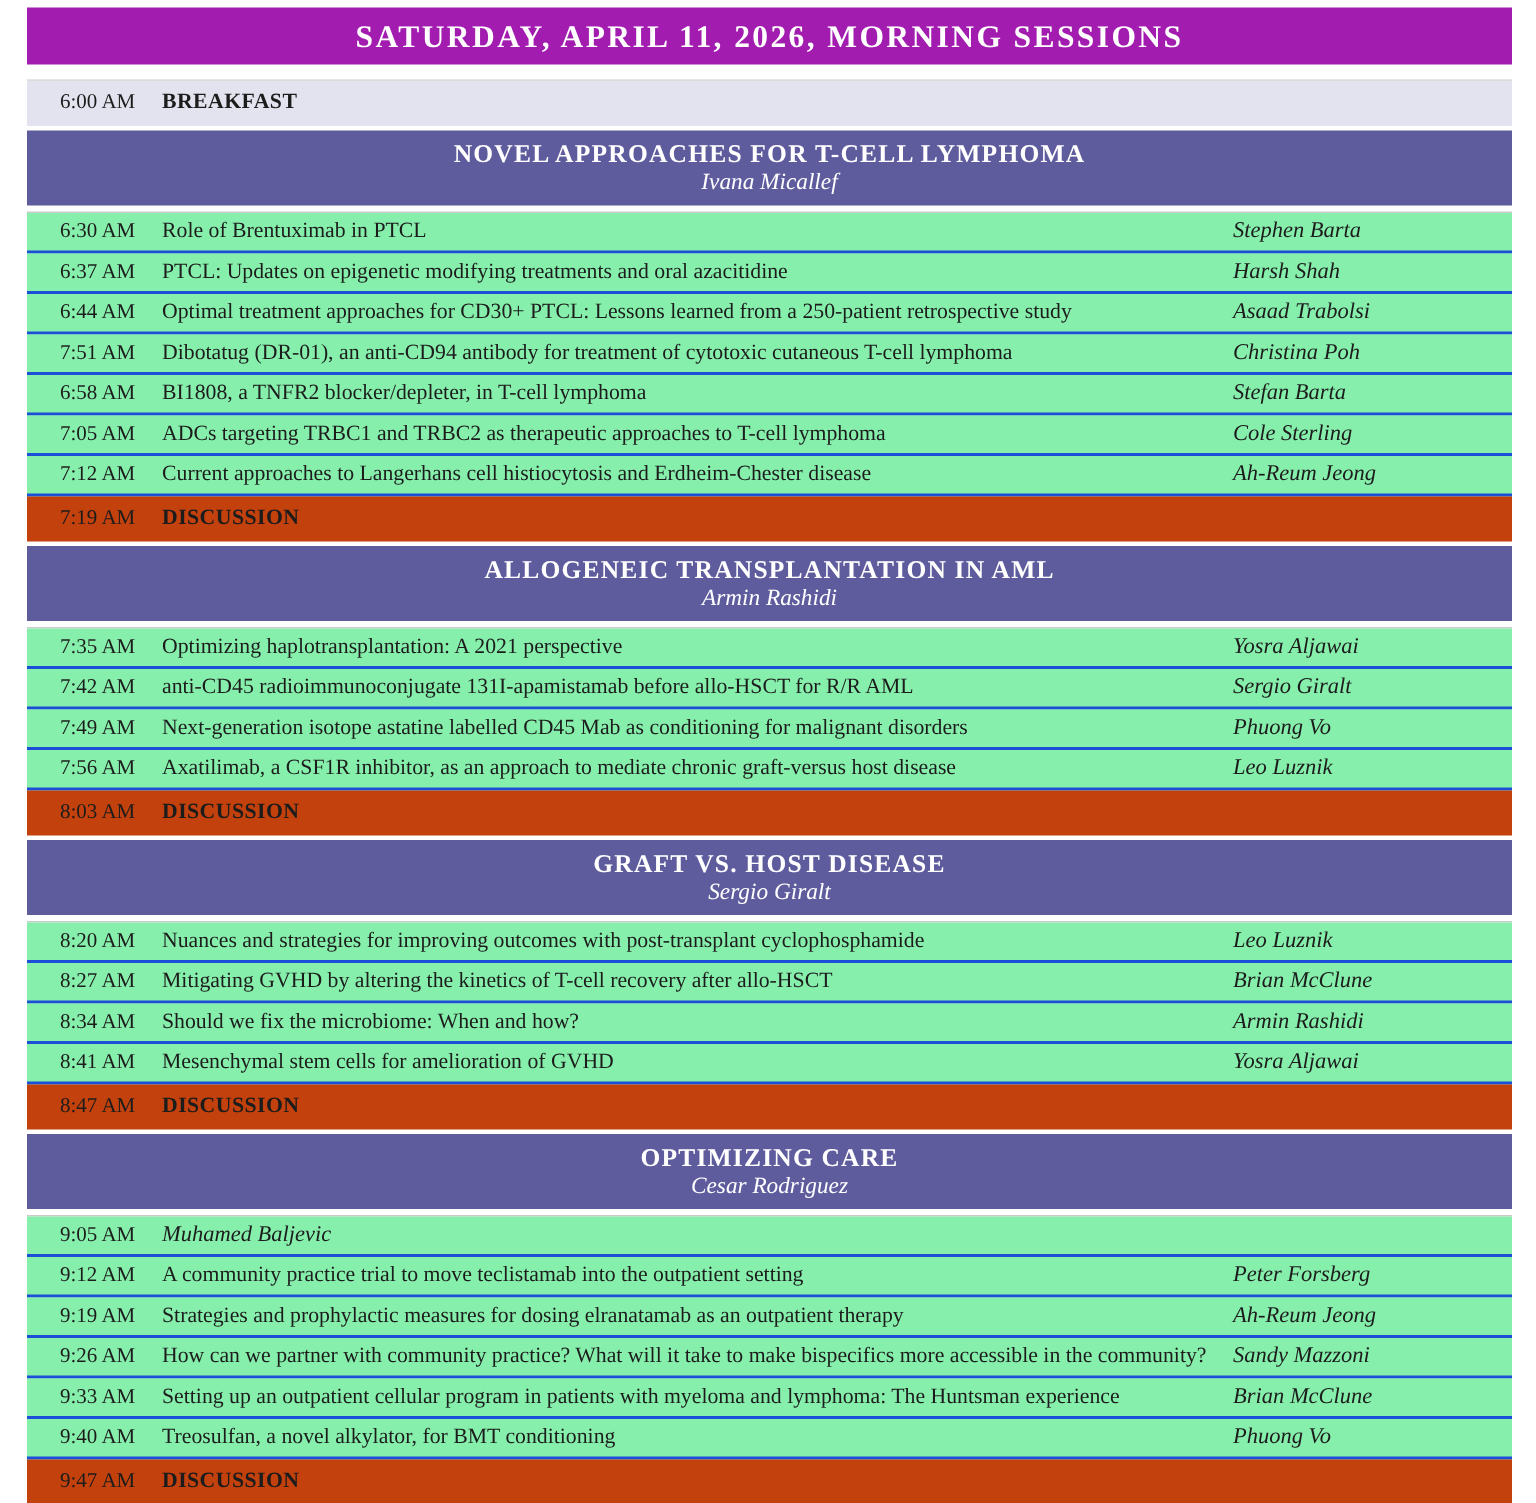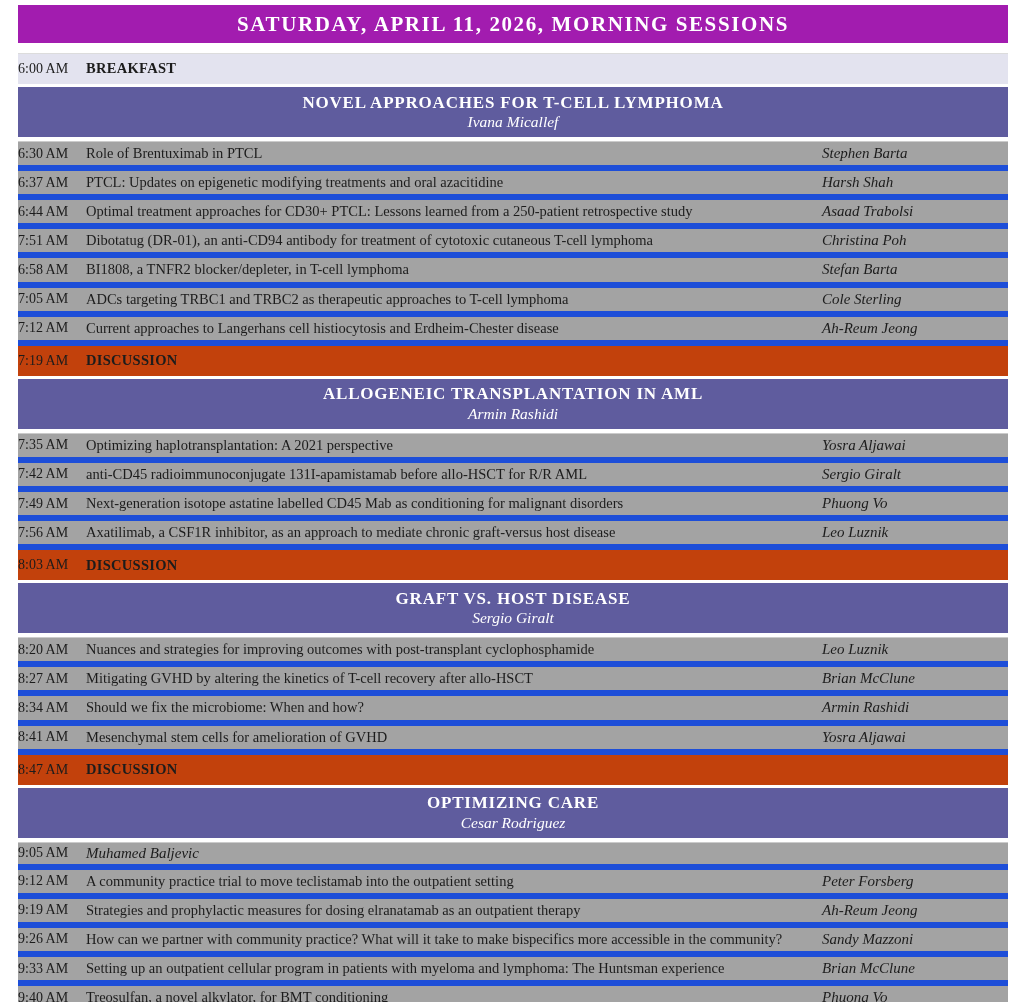--- a/index.html
+++ b/index.html
@@ -10,24 +10,24 @@
   }
   .page{position:relative;width:1024px;height:1002px;background:#fff;}
   .banner{
     margin:5px 16px 0 18px;height:38px;background:#a21caf;
     color:#fff;display:flex;align-items:center;justify-content:center;
     font-weight:bold;font-size:21px;letter-spacing:1.6px;
   }
   .content{margin:10px 16px 0 18px;}
   .row{
     display:flex;align-items:center;box-sizing:border-box;
-    min-height:27px;border-bottom:6px solid #1d4ed8;background:#a3a3a3;
+    min-height:27px;border-bottom:2px solid #1d4ed8;background:#86efac;
   }
   .row .time{
-    flex:0 0 68px;font-size:14px;white-space:nowrap;
+    flex:0 0 68px;padding-left:22px;font-size:14px;white-space:nowrap;
   }
   .row .title{
     flex:1 1 auto;font-size:14.5px;line-height:1.18;padding:3px 10px 3px 0;
   }
   .row .speaker{
     flex:0 0 186px;font-style:italic;font-size:15px;font-family:Liberation Serif, serif;
   }
   .breakfast-row{
     background:#e3e3ef;min-height:31px;border-top:1px solid #dcdcdc;border-bottom:none;
   }

